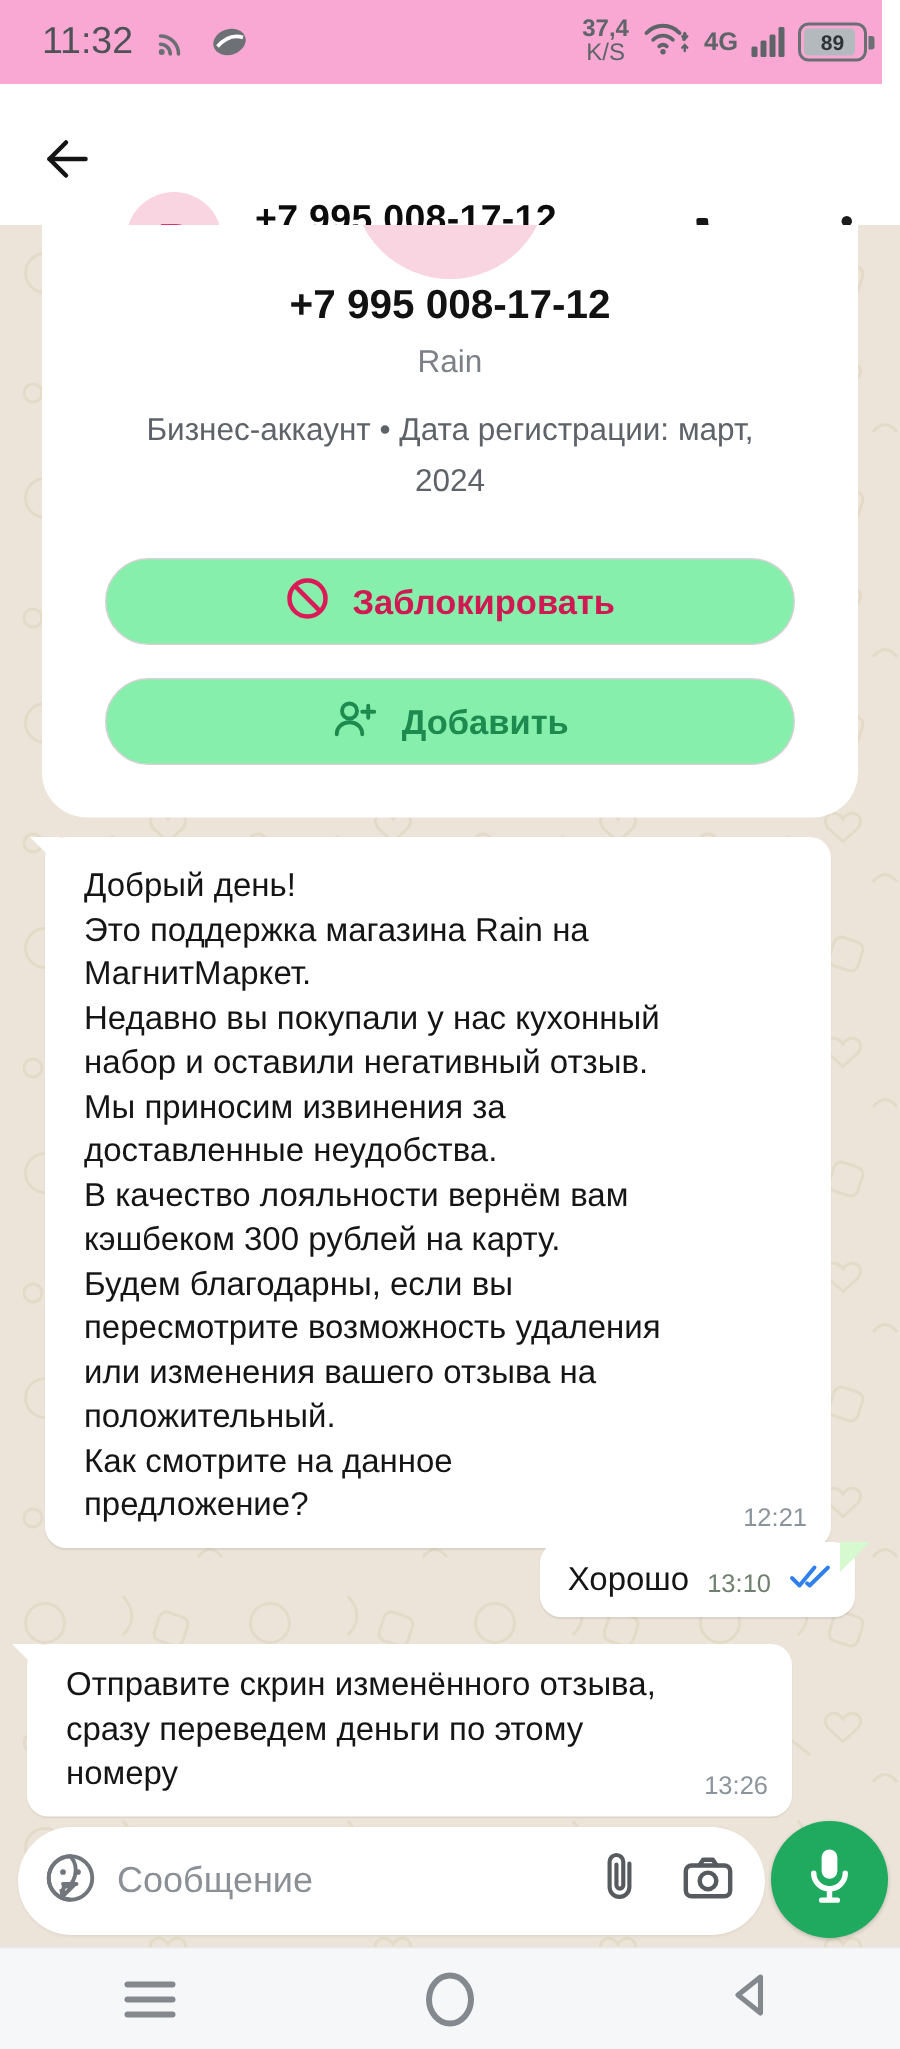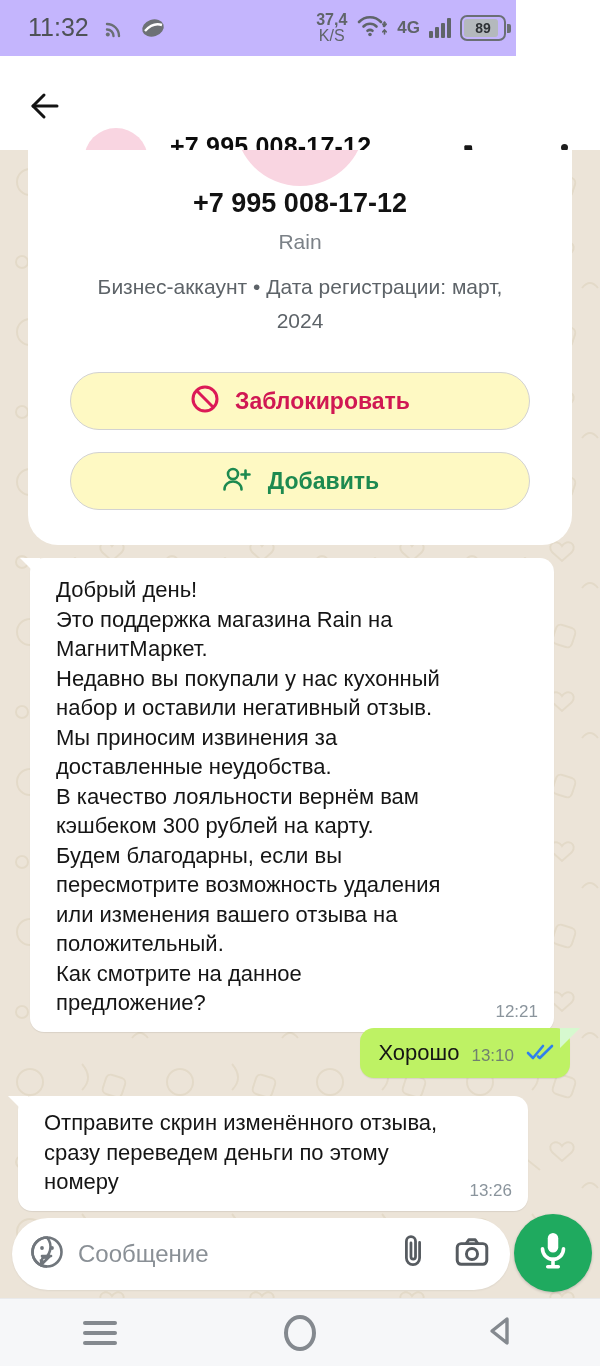--- a/index.html
+++ b/index.html
@@ -1,20 +1,20 @@
 <!DOCTYPE html>
 <html><head>
 <meta charset="utf-8">
 <style>
   * { margin:0; padding:0; box-sizing:border-box; }
   body { font-family:"Liberation Sans","DejaVu Sans",sans-serif; background:#ccc; }
   .phone { position:relative; width:600px; height:1366px; background:#fff; overflow:hidden; margin:0 auto; }
 
   
-  .statusbar { position:absolute; top:0; left:0; width:516px; height:56px; background:#c4b5fd; }
+  .statusbar { position:absolute; top:0; left:0; width:588px; height:56px; background:#f9a8d4; }
   .sb-time { position:absolute; left:28px; top:13px; font-size:25px; color:#4e5256; }
   .sb-left-icons { position:absolute; left:102px; top:16px; display:flex; gap:12px; align-items:center; }
   .sb-right { position:absolute; right:10px; top:7px; display:flex; align-items:center; gap:9px; height:42px; }
   .sb-speed { text-align:center; color:#5f6469; line-height:1.0; }
   .sb-speed .v { font-size:16px; font-weight:600; }
   .sb-speed .u { font-size:16px; }
   .sb-4g { font-size:17px; color:#5f6469; font-weight:600; }
   .sb-bars { display:flex; align-items:flex-end; gap:2px; height:20px; }
   .sb-bars i { display:block; width:4px; background:#5f6469; border-radius:1px; }
   .battery { position:relative; width:46px; height:26px; border:2.5px solid #6a6f74; border-radius:7px; display:flex; align-items:center; justify-content:center; }
@@ -38,32 +38,32 @@
   
   .chat { position:absolute; top:150px; left:0; width:600px; height:1148px; background:#ece4d8; overflow:hidden; }
   .doodles { position:absolute; inset:0; pointer-events:none; }
 
   
   .contact-card { position:absolute; left:28px; top:0; width:544px; height:395px; background:#fff; border-radius:0 0 30px 30px; overflow:hidden; text-align:center; }
   .big-avatar { position:absolute; left:207px; top:-94px; width:130px; height:130px; border-radius:50%; background:#f9d5e1; }
   .cc-phone { position:absolute; left:0; width:100%; top:38px; font-size:27px; font-weight:600; color:#121212; }
   .cc-name { position:absolute; left:0; width:100%; top:80px; font-size:21px; color:#7b8187; }
   .cc-meta { position:absolute; left:0; width:100%; top:120px; font-size:21px; color:#5d6368; line-height:34px; white-space:pre-line; }
-  .pill-btn { position:absolute; left:42px; width:460px; height:58px; border:1.5px solid #d2d2d2; border-radius:29px; background:#fef9c3; display:flex; align-items:center; justify-content:center; gap:15px; cursor:pointer; }
+  .pill-btn { position:absolute; left:42px; width:460px; height:58px; border:1.5px solid #d2d2d2; border-radius:29px; background:#86efac; display:flex; align-items:center; justify-content:center; gap:15px; cursor:pointer; }
   .btn-block { top:222px; }
   .btn-add { top:302px; }
   .pill-btn .lbl { font-size:23px; font-weight:600; }
   .btn-block .lbl { color:#d01853; }
   .btn-add .lbl { color:#1d8a50; }
 
   
   .bubble { position:absolute; border-radius:14px; box-shadow:0 1px 1px rgba(0,0,0,.08); }
   .bubble.in { background:#fff; }
   .bubble.in::before { content:""; position:absolute; top:0; left:-10px; border:10px solid transparent; border-top-color:#fff; border-right-color:#fff; }
-  .bubble.out { background:#bef264; }
+  .bubble.out { background:#ffffff; }
   .bubble.out::before { content:""; position:absolute; top:0; right:-10px; border:10px solid transparent; border-top-color:#d6f9cf; border-left-color:#d6f9cf; }
   .msg-text { font-size:22px; line-height:29.5px; color:#151515; white-space:pre-line; }
   .msg-time { font-size:17px; color:#8a949c; }
   .msg1 { left:30px; top:408px; width:524px; padding:17px 16px 14px 26px; }
   .msg1 .msg-time { position:absolute; right:16px; bottom:10px; }
   .msg2 { right:30px; top:878px; padding:10px 16px 10px 18px; display:flex; align-items:flex-end; gap:12px; }
   .msg2 .msg-time { color:#70806f; padding-bottom:2px; }
   .msg3 { left:18px; top:946px; width:510px; padding:12px 16px 14px 26px; }
   .msg3 .msg-time { position:absolute; right:16px; bottom:10px; }
 

